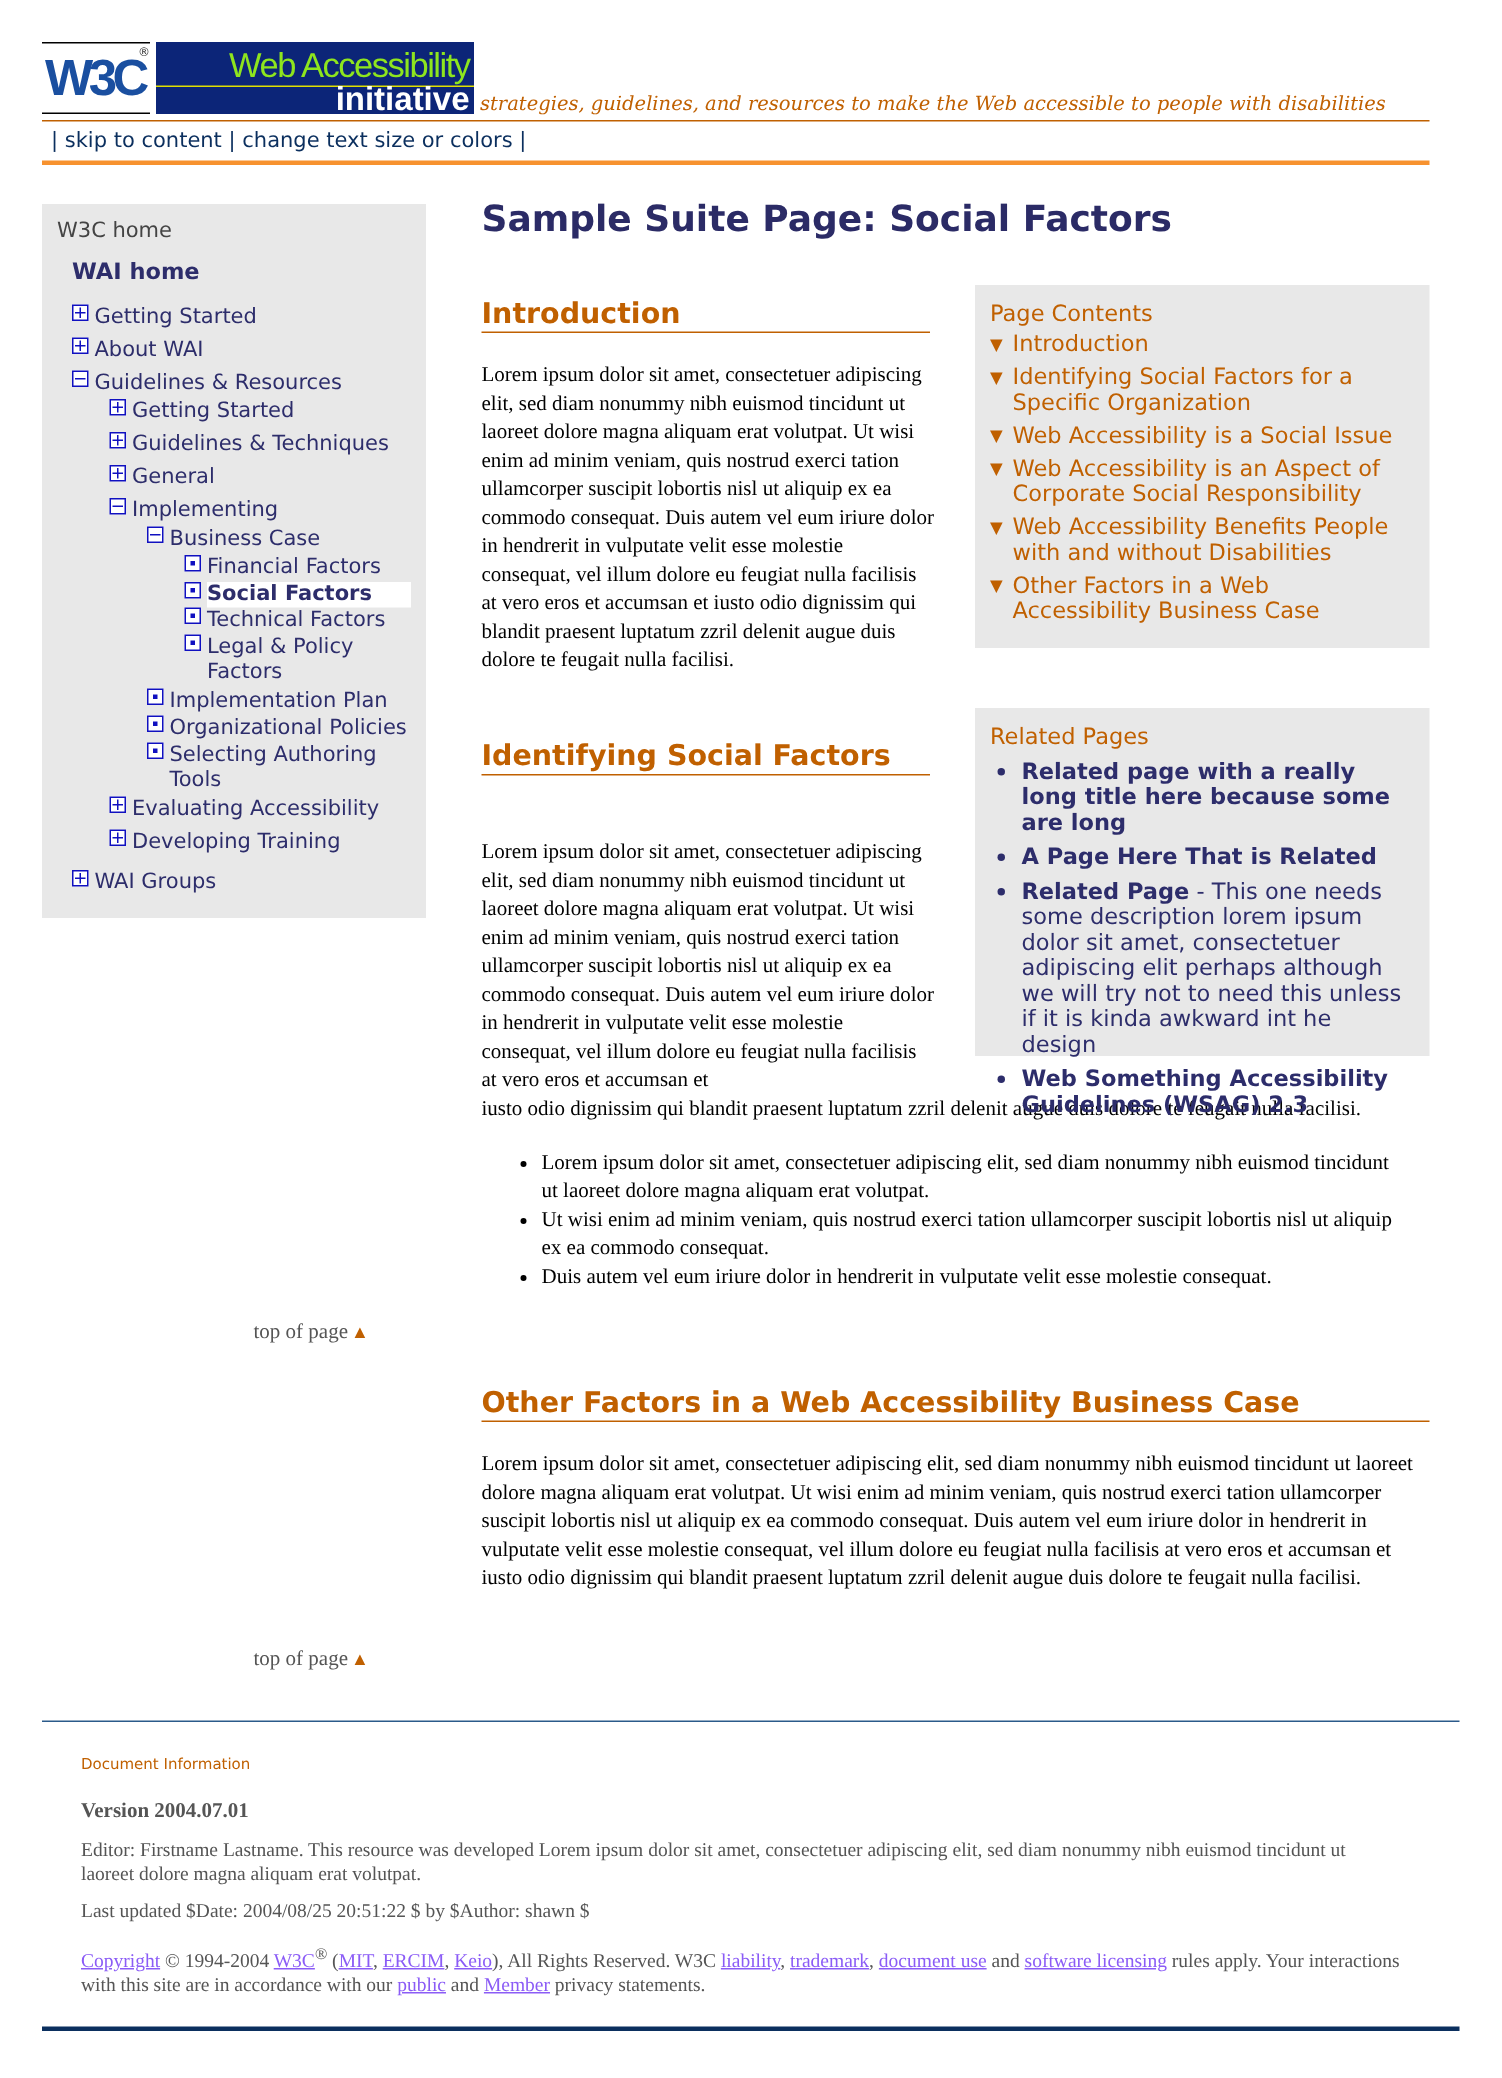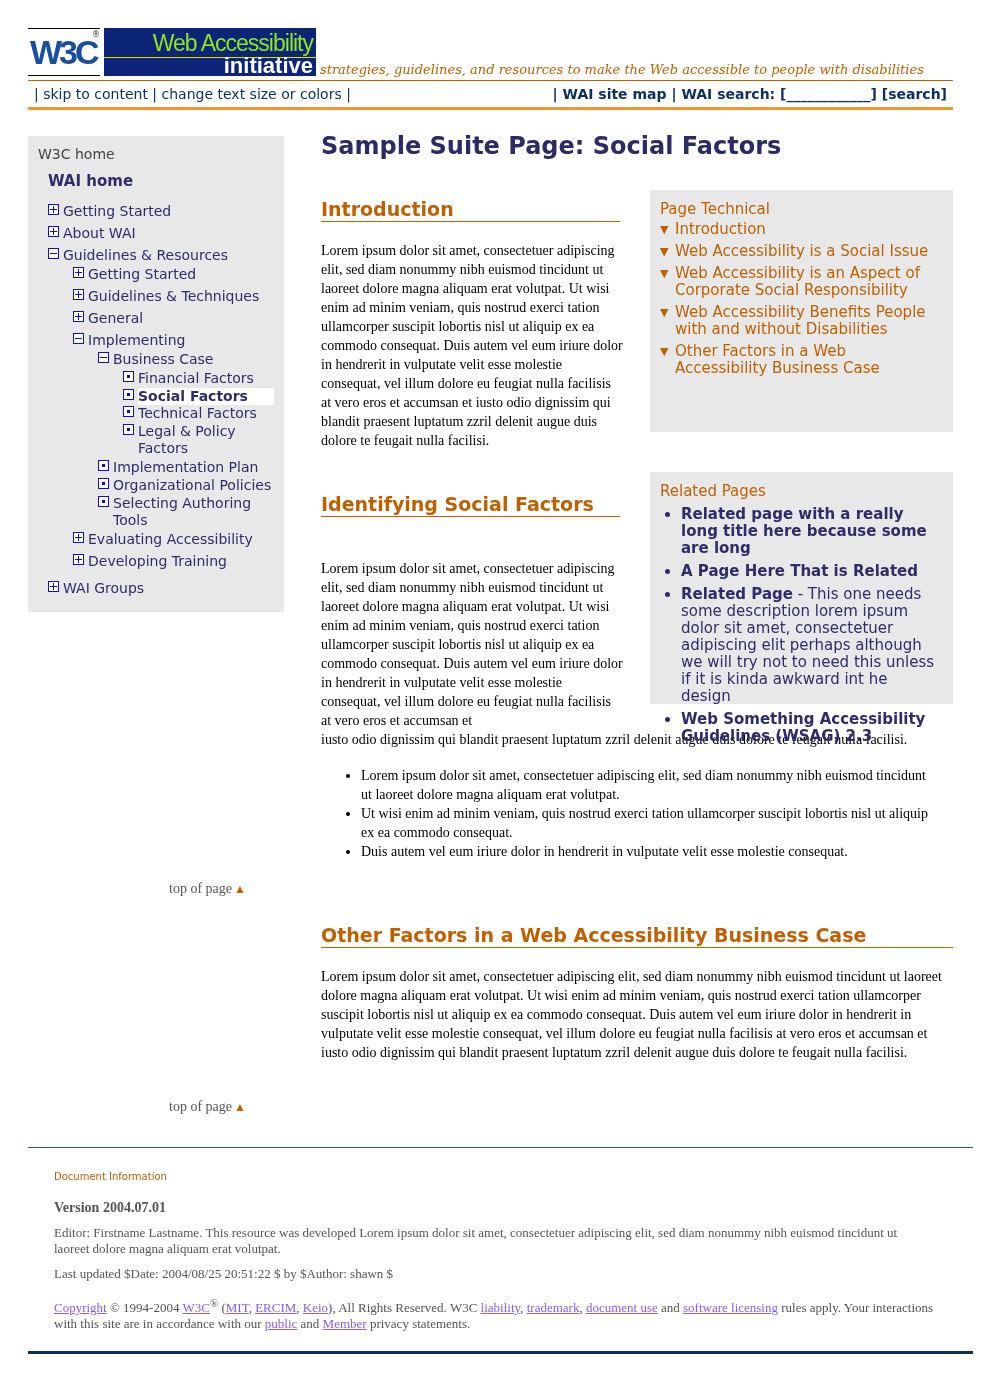--- a/index.html
+++ b/index.html
@@ -72,23 +72,20 @@
   <div class="line"></div>
   <span class="ini">initiative</span>
 </div>
 <div class="tagline">strategies, guidelines, and resources to make the Web accessible to people with disabilities</div>
 <div class="rule-thin"></div>
 
 <div class="navbar">
   <div class="left">
     <span>| </span><a href="#">skip to content</a><span> | </span><a href="#">change text size or colors</a><span> |</span>
   </div>
-  <div class="right">
-    <span>| </span><a href="#">WAI site map</a><span> | </span><span>WAI search: </span><span>[____________]</span> <span>[search]</span>
-  </div>
 </div>
 <div class="rule-thick"></div>
 
 <div class="sidebar">
   <div class="sb-item" style="left:10px; top:10px; color:#444;"><a href="#" style="color:#444;">W3C home</a></div>
   <div class="sb-item" style="left:20px; top:37px; font-weight:bold; font-size:15px;"><a href="#">WAI home</a></div>
 
   <div class="sb-item" style="left:20px; top:67px;"><span class="box-icon plus"></span><a href="#">Getting Started</a></div>
   <div class="sb-item" style="left:20px; top:89px;"><span class="box-icon plus"></span><a href="#">About WAI</a></div>
   <div class="sb-item" style="left:20px; top:111px;"><span class="box-icon minus"></span><a href="#">Guidelines &amp; Resources</a></div>
@@ -131,23 +128,23 @@
 </div>
 
 <div class="h2" style="top:924px; width:632px;">Other Factors in a Web Accessibility Business Case</div>
 <div class="para" style="top:967px; width:634px;">Lorem ipsum dolor sit amet, consectetuer adipiscing elit, sed diam nonummy nibh euismod tincidunt ut laoreet dolore magna aliquam erat volutpat. Ut wisi enim ad minim veniam, quis nostrud exerci tation ullamcorper suscipit lobortis nisl ut aliquip ex ea commodo consequat. Duis autem vel eum iriure dolor in hendrerit in vulputate velit esse molestie consequat, vel illum dolore eu feugiat nulla facilisis at vero eros et accumsan et iusto odio dignissim qui blandit praesent luptatum zzril delenit augue duis dolore te feugait nulla facilisi.</div>
 
 <div class="top-link" style="top:1099px;">
   <span>top of page</span><span class="tri">▲</span>
 </div>
 
 <div class="box" style="top:190px; height:242px;">
-  <h3>Page Technical</h3>
+  <h3>Page Contents</h3>
   <div class="toc-item"><span class="arrow">▼</span><a href="#">Introduction</a></div>
-  <div class="toc-item"><span class="arrow">▼</span></div>
+  <div class="toc-item"><span class="arrow">▼</span><a href="#">Identifying Social Factors for a Specific Organization</a></div>
   <div class="toc-item"><span class="arrow">▼</span><a href="#">Web Accessibility is a Social Issue</a></div>
   <div class="toc-item"><span class="arrow">▼</span><a href="#">Web Accessibility is an Aspect of Corporate Social Responsibility</a></div>
   <div class="toc-item"><span class="arrow">▼</span><a href="#">Web Accessibility Benefits People with and without Disabilities</a></div>
   <div class="toc-item"><span class="arrow">▼</span><a href="#">Other Factors in a Web Accessibility Business Case</a></div>
 </div>
 
 <div class="box" style="top:472px; height:232px;">
   <h3>Related Pages</h3>
   <ul class="rel-list">
     <li><a href="#">Related page with a really long title here because some are long</a></li>

